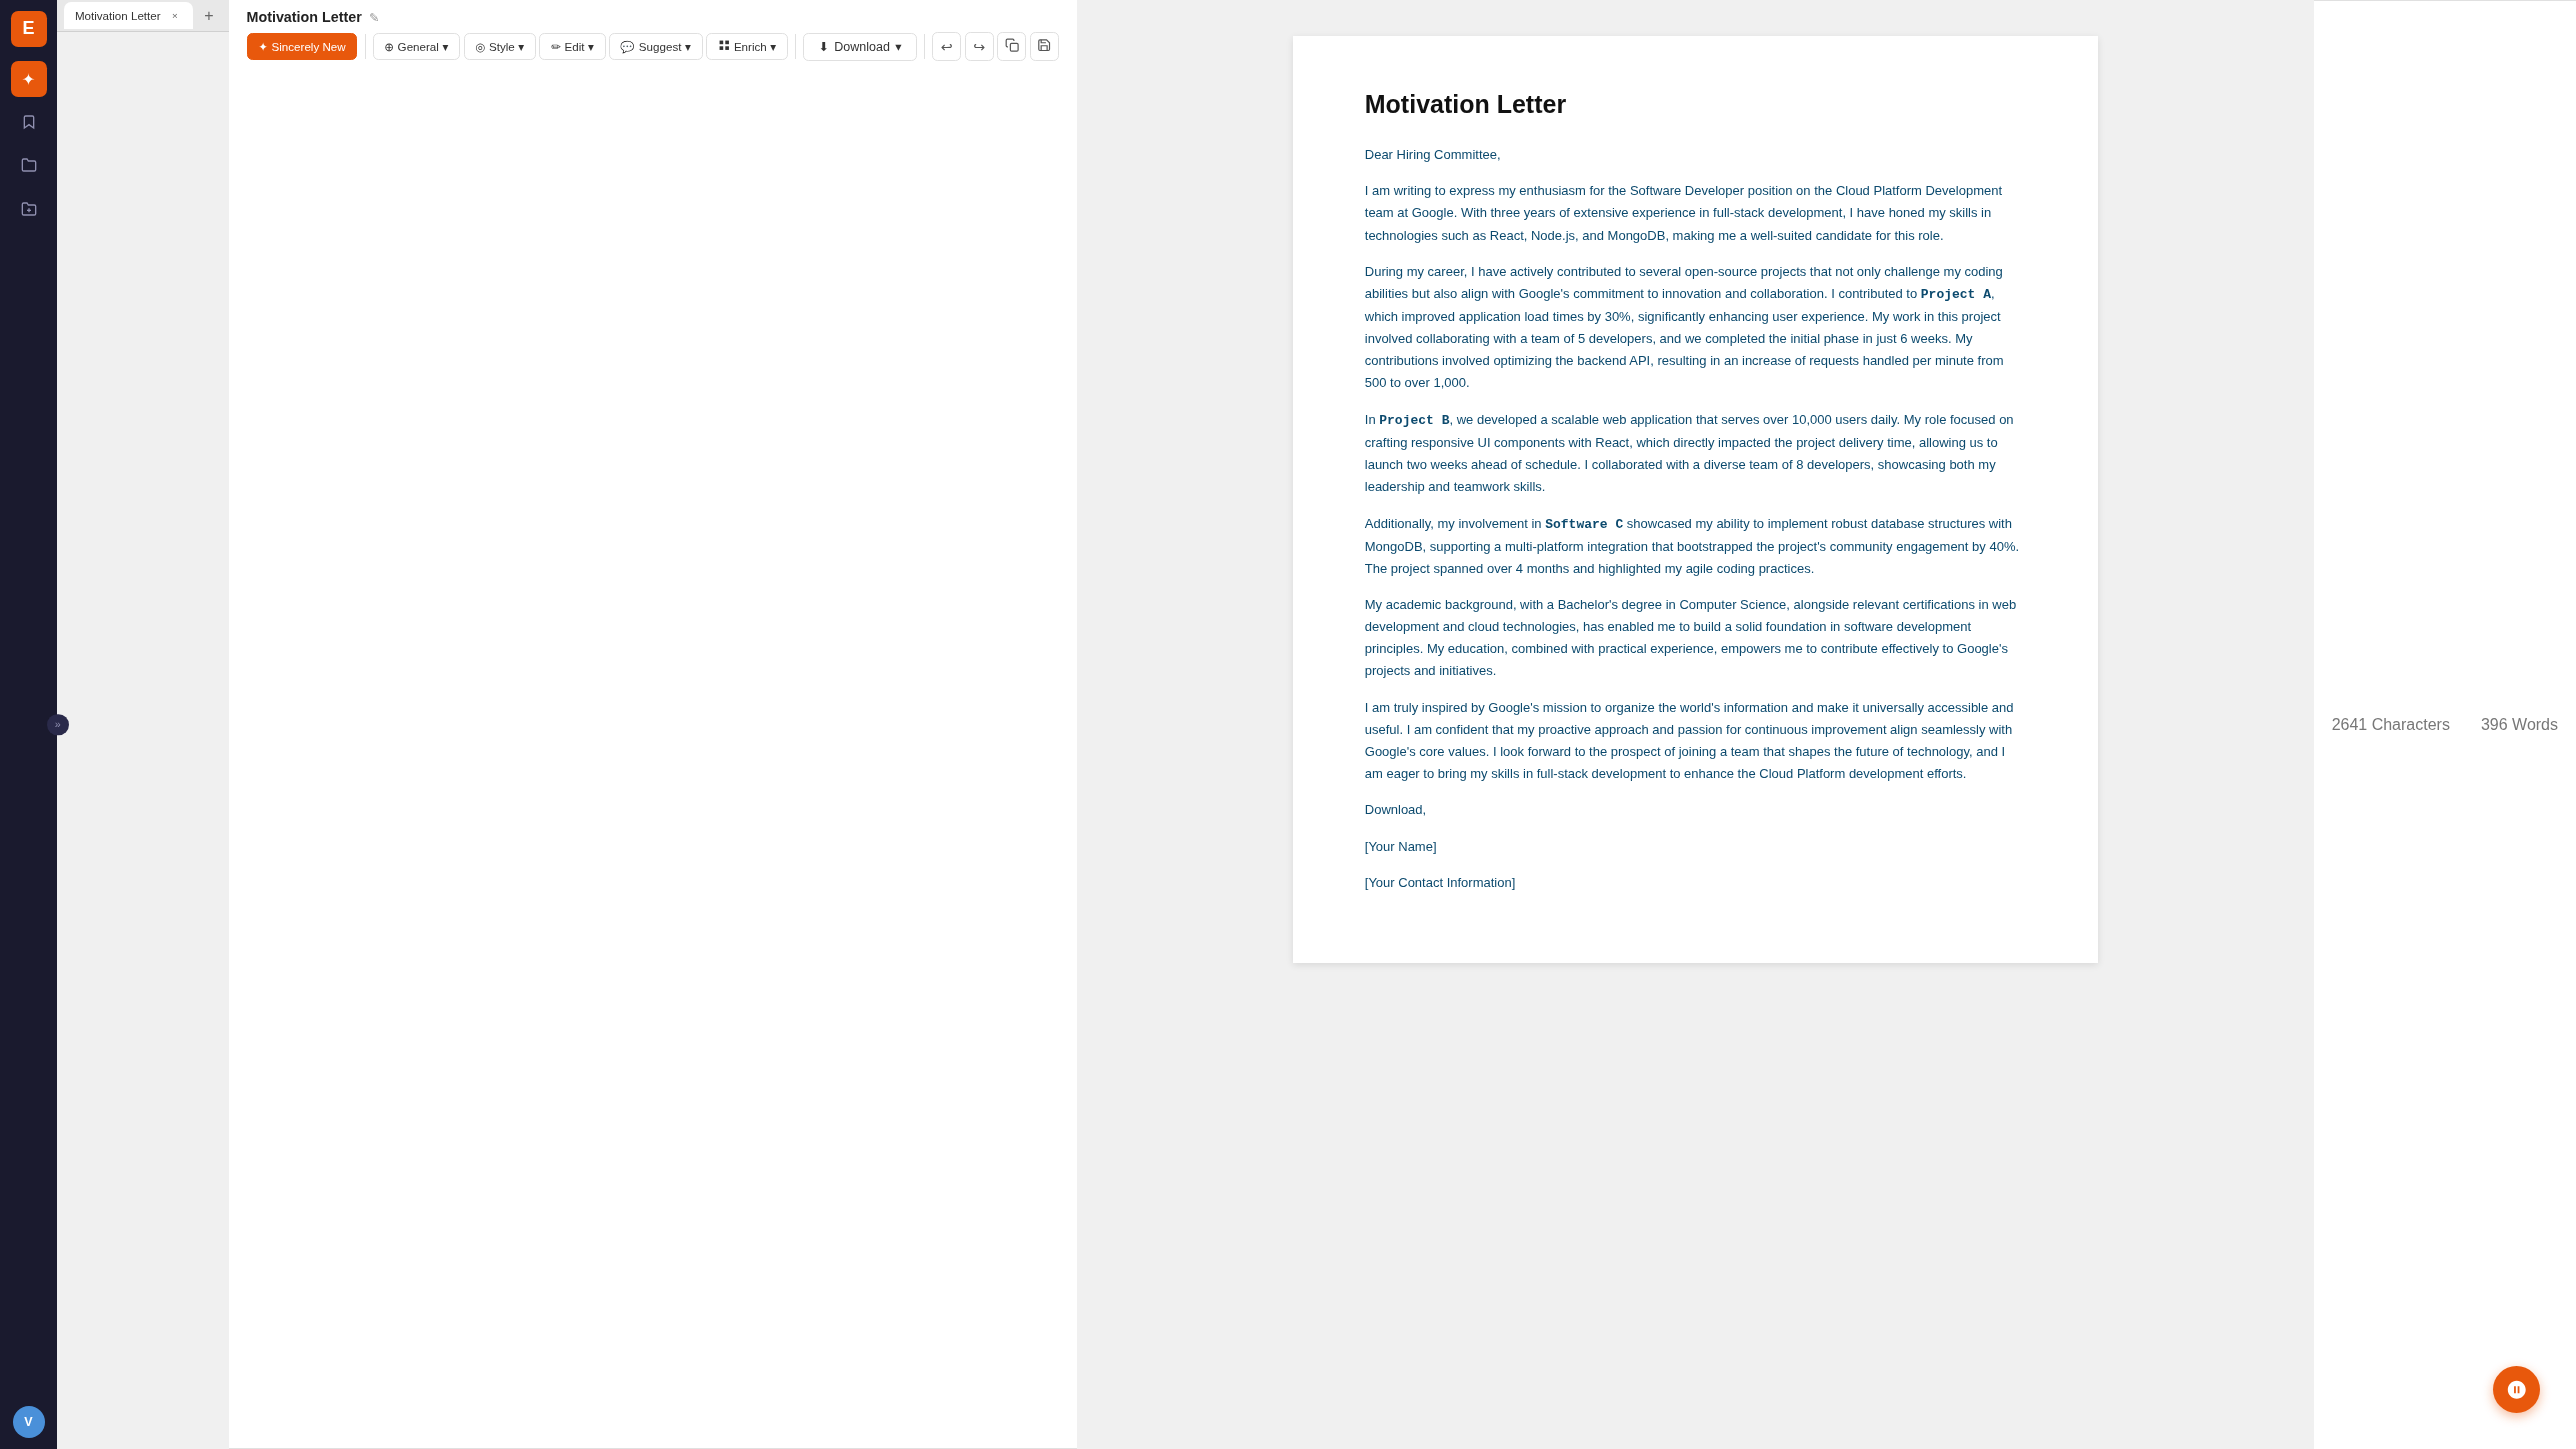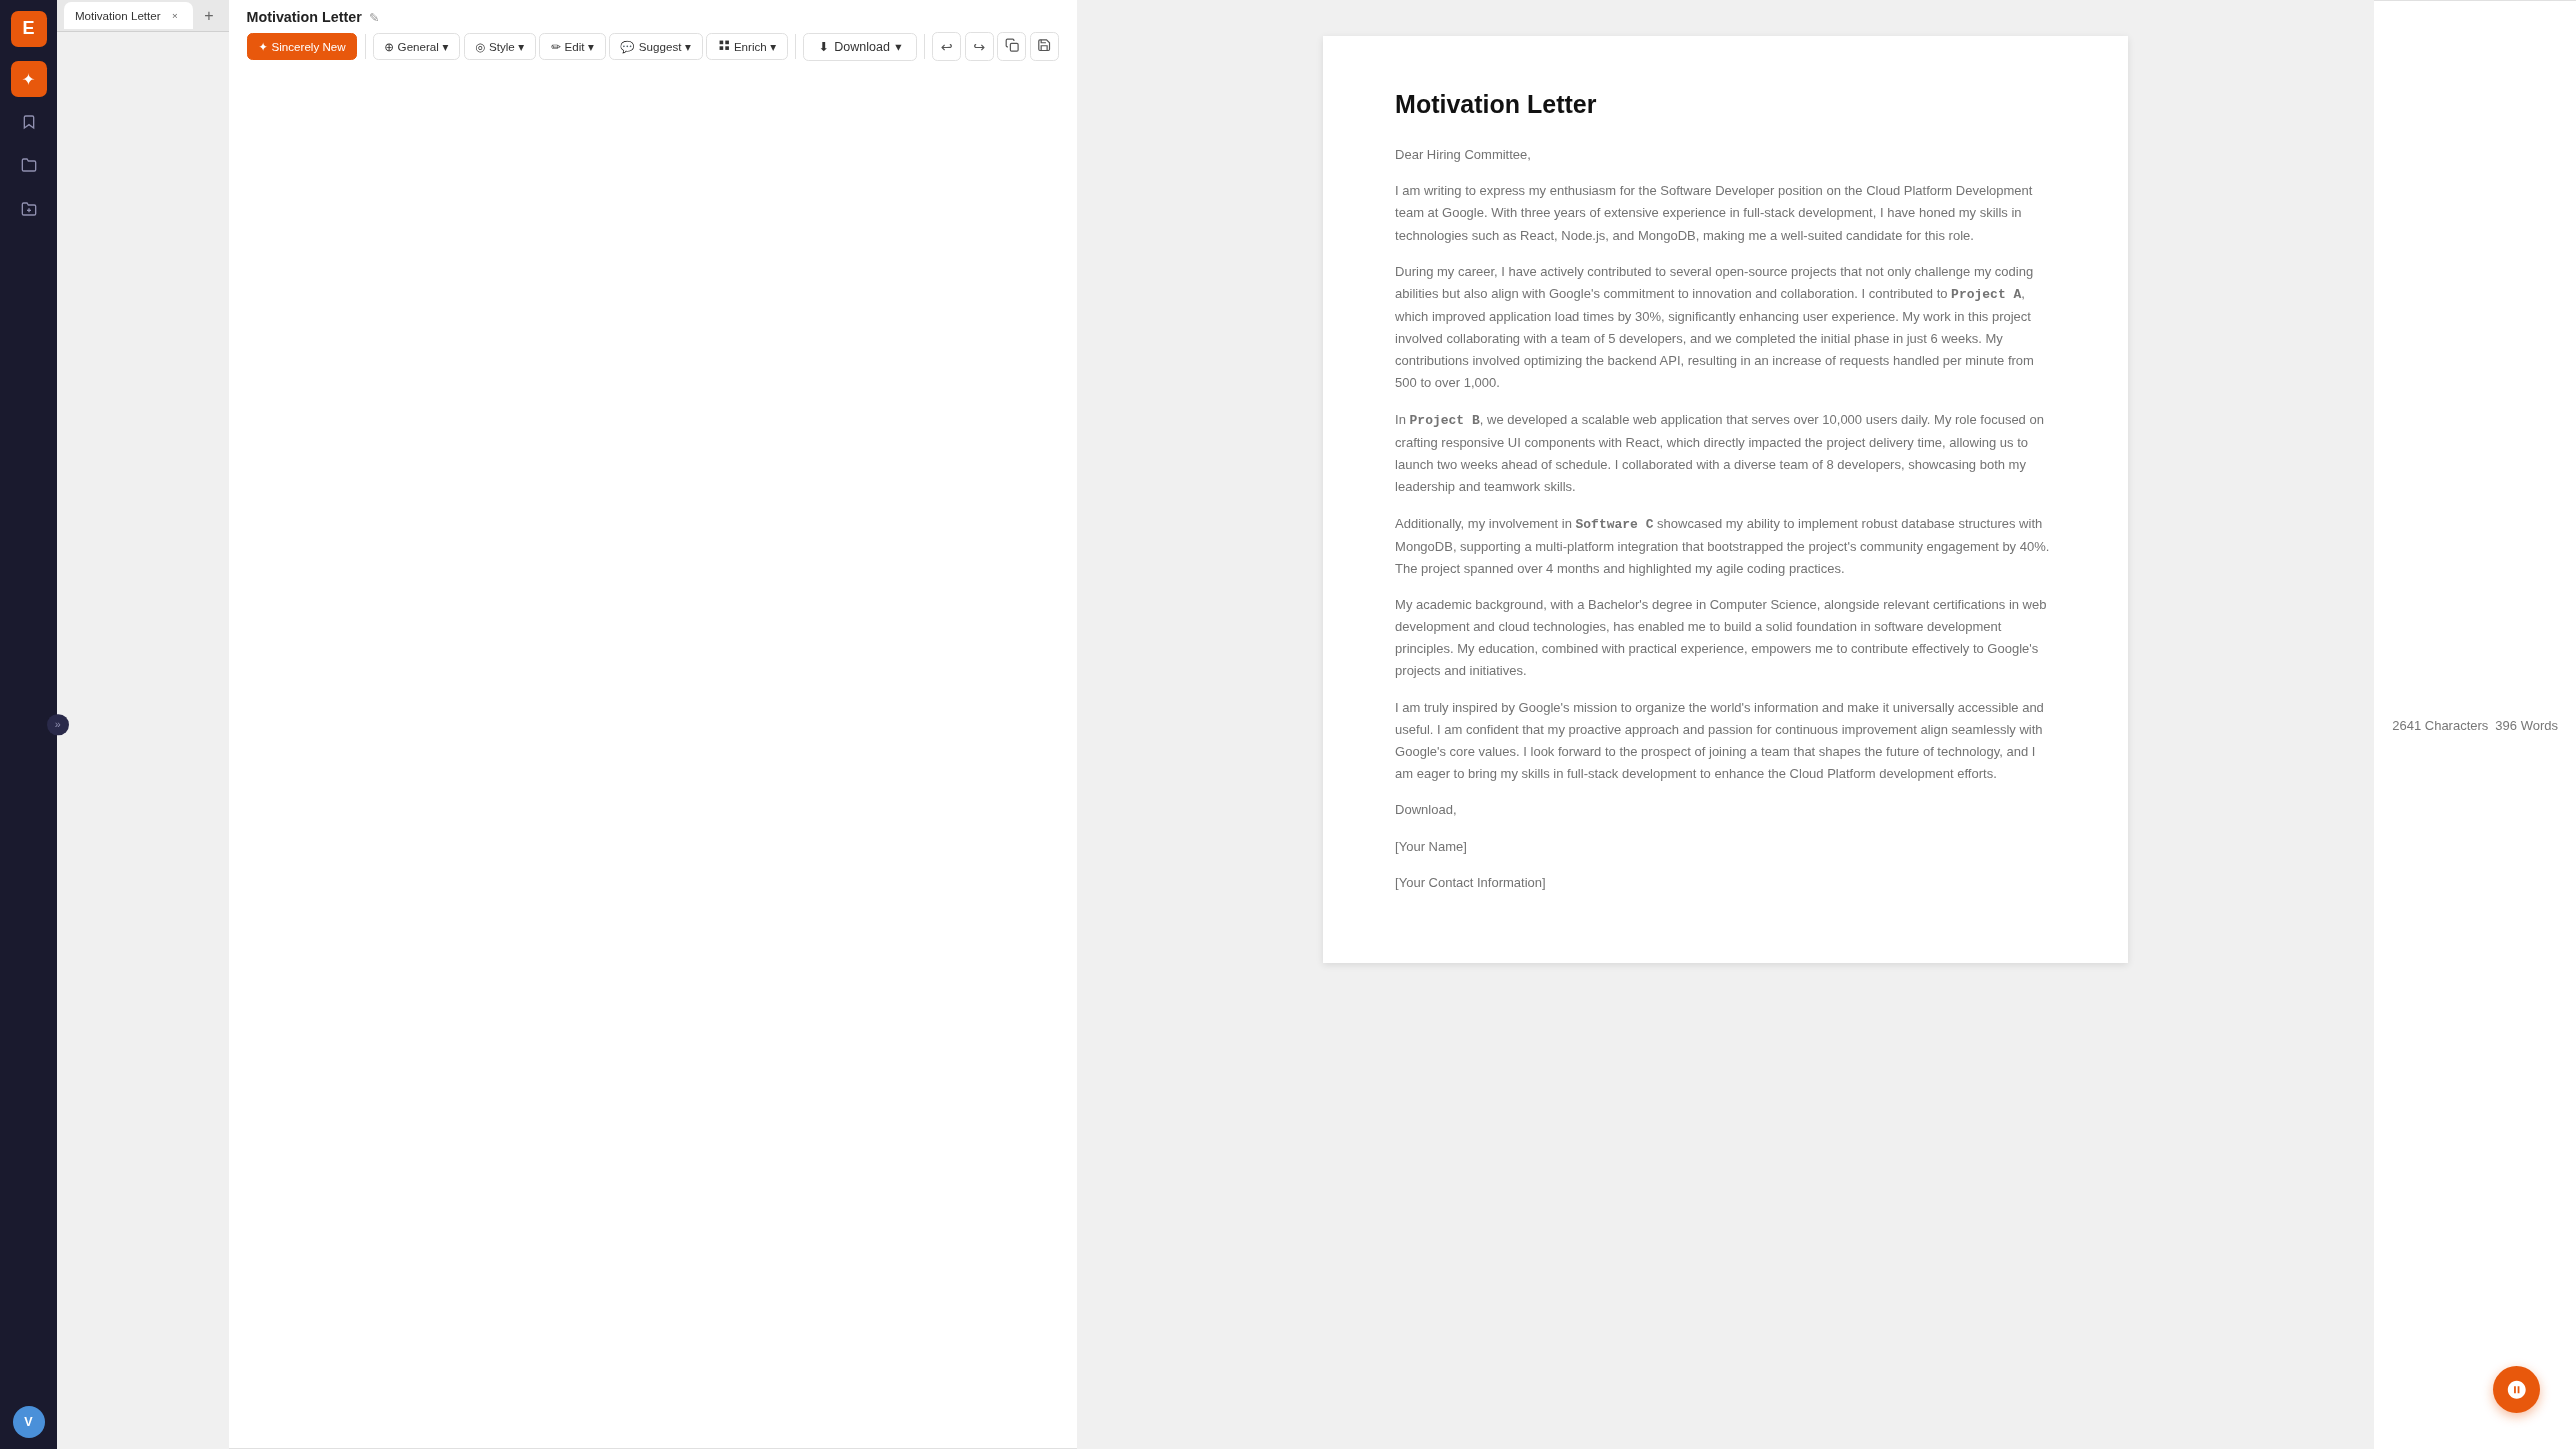--- a/index.html
+++ b/index.html
@@ -237,35 +237,35 @@
     }
     .doc-page h1 {
       font-size: 25px;
       font-weight: 700;
       color: #111;
       margin-bottom: 25px;
     }
     .doc-page p {
       font-size: 13px;
       line-height: 1.7;
-      color: #737373;
+      color: #0c4a6e;
       margin-bottom: 14.3px;
     }
     .doc-page .bold { font-weight: 700; font-family: Liberation Mono, monospace; }
 
     
     .status-bar {
       background: white;
       border-top: 0.9px solid #e0e0e0;
       padding: 5.4px 18px;
-      font-size: 13px;
+      font-size: 16px;
       color: #777;
       display: flex;
       align-items: center;
-      gap: 7px;
+      gap: 31px;
       justify-content: flex-end;
     }
 
     
     .fab {
       position: fixed;
       bottom: 36px;
       right: 36px;
       width: 47px;
       height: 47px;

